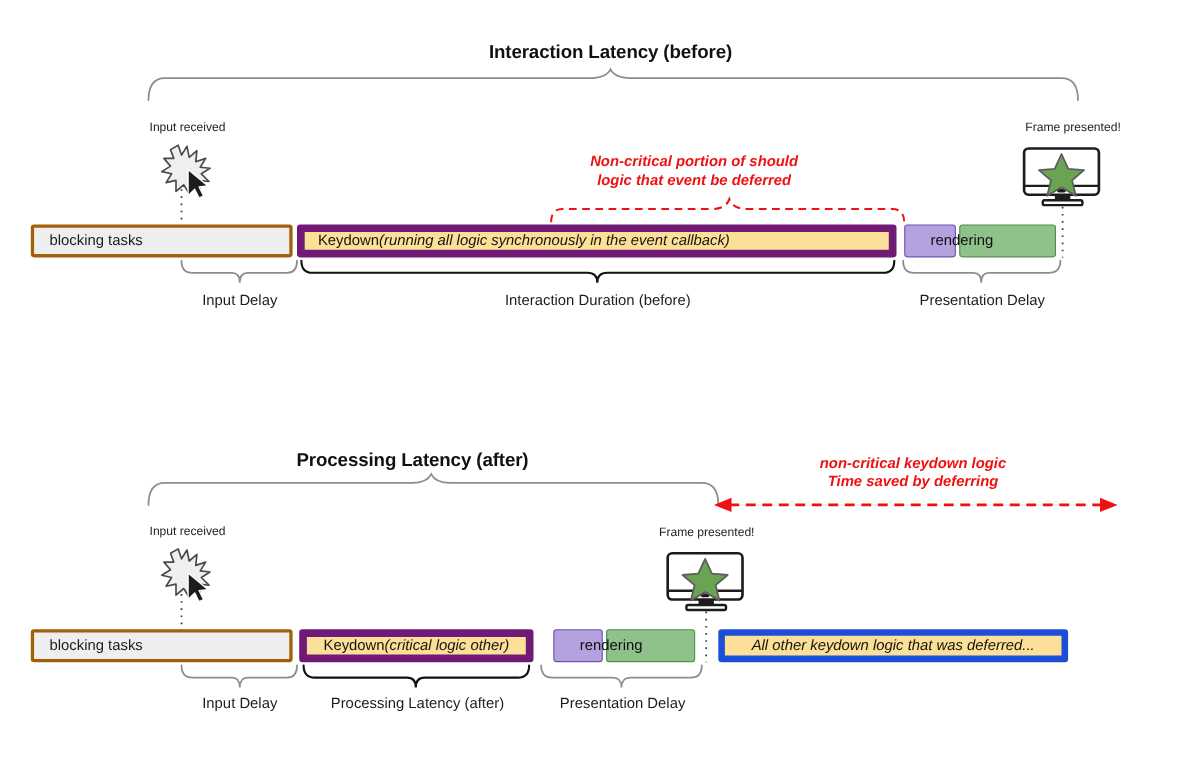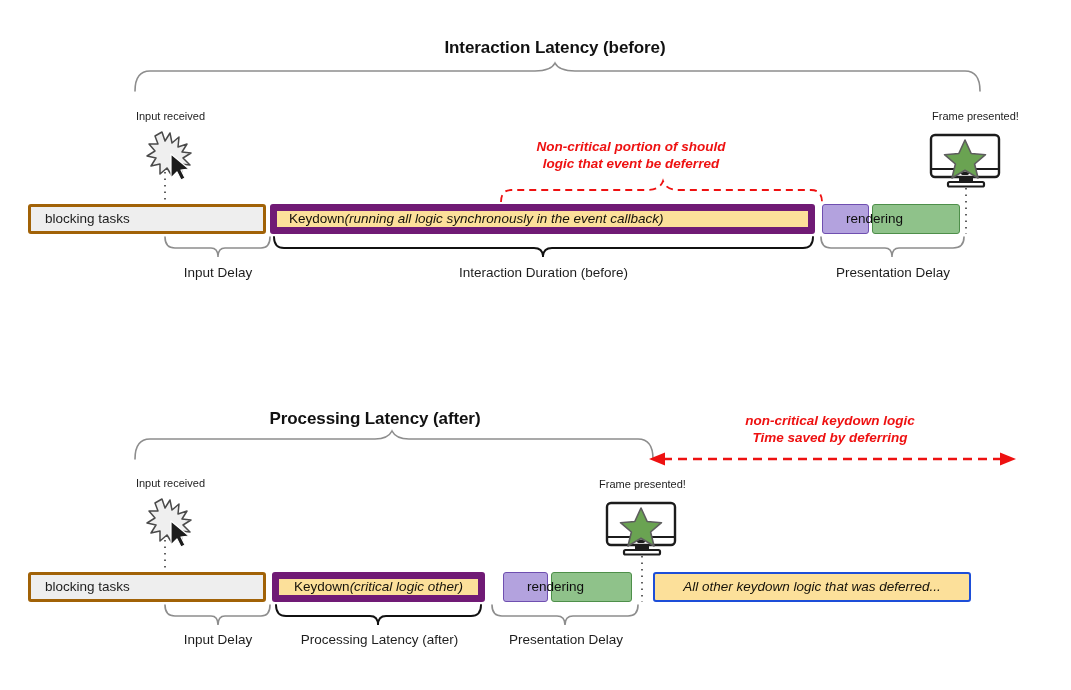--- a/index.html
+++ b/index.html
@@ -60,21 +60,21 @@
     color: #1d1d1d;
   }
   .bar-keydown {
     background: #fce09a;
     border: 7px solid #701a75;
     padding-left: 12px;
     color: #15120a;
   }
   .bar-deferred {
     background: #fce09a;
-    border: 2px solid #1d4ed8;
+    border: 6px solid #1d4ed8;
     justify-content: center;
     color: #15120a;
   }
   .bar-purple {
     background: #b3a2de;
     border: 1px solid #6f4fb0;
   }
   .bar-green {
     background: #8fc28a;
     border: 1px solid #4e8f4a;

